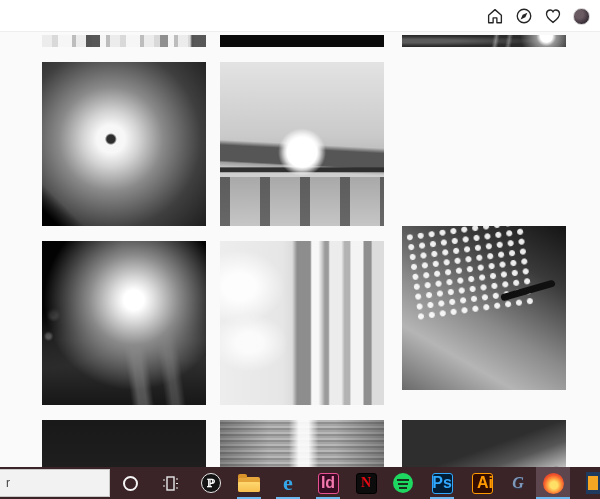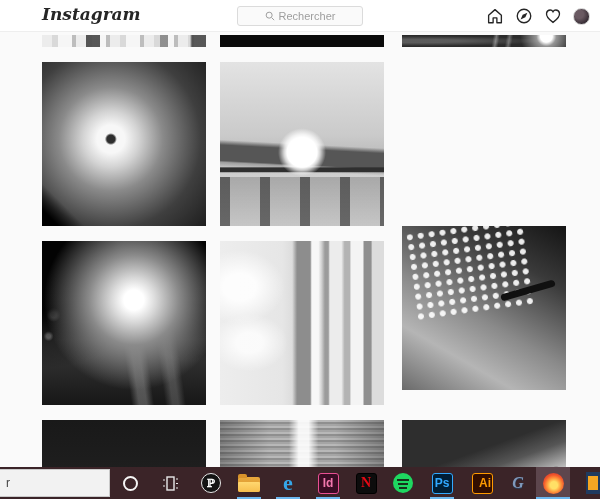--- a/index.html
+++ b/index.html
@@ -120,21 +120,21 @@
     background:linear-gradient(180deg,#e8a93d,#d8932b); margin-top:2px; }
   .folder::before { content:""; position:absolute; top:-3px; left:0; width:9px; height:4px;
     background:#d8932b; border-radius:2px 2px 0 0; }
   .folder::after { content:""; position:absolute; left:0; bottom:0; width:22px; height:10px;
     background:linear-gradient(180deg,#ffd870,#f7bf4e); border-radius:1px 1px 2px 2px; }
   
   .ie-e { color:#35a6e8; font-size:22px; font-weight:bold; line-height:20px;
     font-family:"Liberation Serif", serif; }
   
   .sq { width:21px; height:21px; border-radius:3px; display:flex; align-items:center;
-    justify-content:center; font-size:12px; font-weight:bold; }
+    justify-content:center; font-size:16px; font-weight:bold; }
   .sq-id { background:#3a0c24; border:1px solid #e94f93; color:#f277ad; }
   .sq-ps { background:#001e36; border:1px solid #31a8ff; color:#31a8ff; }
   .sq-ai { background:#330e00; border:1px solid #ff9a00; color:#ff9a00;padding-left:6px; }
   .sq-nf { background:#0c0c0c; border:1px solid #000; color:#e50914;
     font-family:"Liberation Serif", serif; font-size:14px; }
   
   .spotify { width:20px; height:20px; border-radius:50%; background:#1ed760;
     background-image:
       linear-gradient(#16321c,#16321c), linear-gradient(#16321c,#16321c),
       linear-gradient(#16321c,#16321c);
@@ -157,29 +157,21 @@
     background:#1f3a5f; overflow:hidden; cursor:pointer; }
   .partial-app::before { content:""; position:absolute; left:2px; top:4px;
     width:10px; height:14px; background:#f5a623; }
 </style>
 </head>
 <body>
 
 <div id="page">
 
   <div id="navbar">
-    <div id="logo">Instagram</div>
-
-    <div id="searchbox">
-      <svg width="10" height="10" viewBox="0 0 12 12">
-        <circle cx="5" cy="5" r="3.6" fill="none" stroke="#9e9e9e" stroke-width="1.2"></circle>
-        <line x1="8" y1="8" x2="11" y2="11" stroke="#9e9e9e" stroke-width="1.2"></line>
-      </svg>
-      <span>Rechercher</span>
-    </div>
+
 
     <div id="nav-icons">
       <svg width="18" height="18" viewBox="0 0 24 24">
         <path d="M3.5 11 12 3.5 20.5 11 V21 H14.5 V14.5 H9.5 V21 H3.5 Z" fill="none" stroke="#262626" stroke-width="1.8" stroke-linejoin="round"></path>
       </svg>
       <svg width="18" height="18" viewBox="0 0 24 24">
         <circle cx="12" cy="12" r="9" fill="none" stroke="#262626" stroke-width="1.8"></circle>
         <path d="M16.5 7.5 L13.8 13.8 L7.5 16.5 L10.2 10.2 Z" fill="#262626"></path>
       </svg>
       <svg width="18" height="18" viewBox="0 0 24 24">

